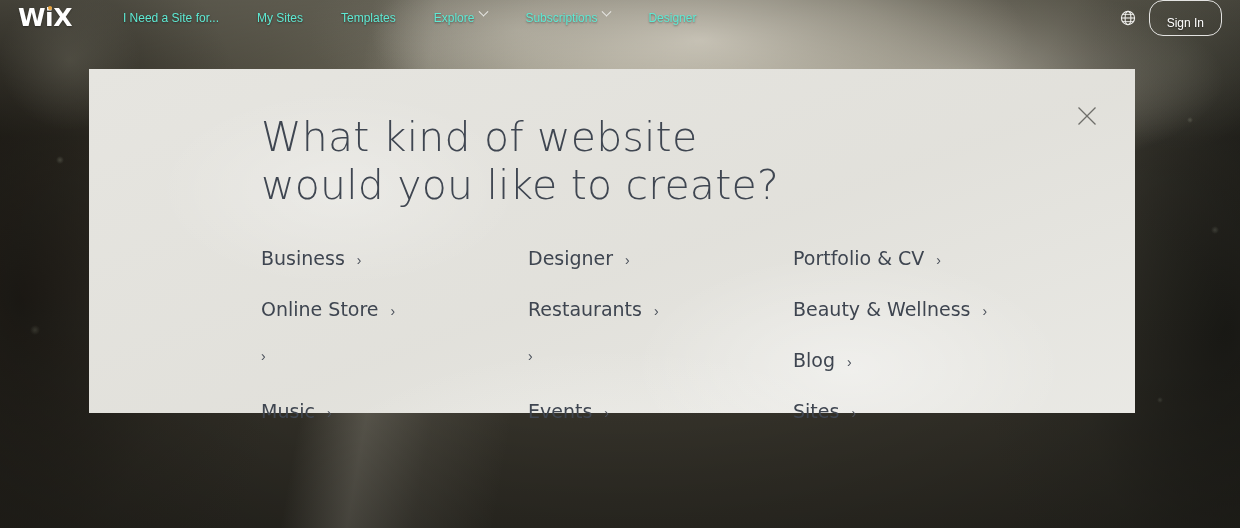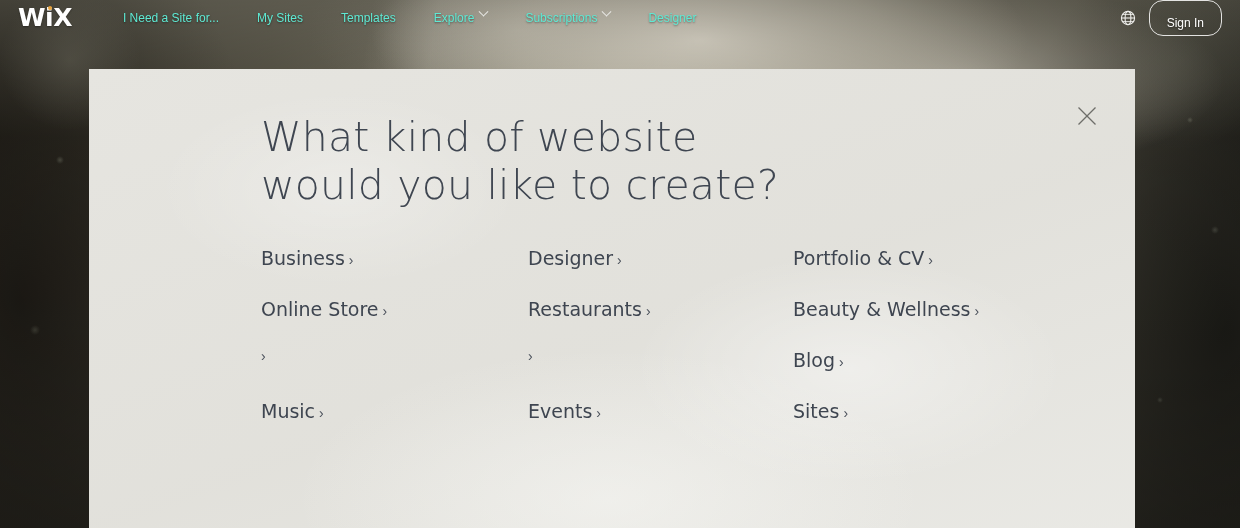--- a/index.html
+++ b/index.html
@@ -114,21 +114,21 @@
     background: transparent;
     cursor: pointer;
     text-shadow: 0 1px 2px rgba(0,0,0,0.4);
     font-family: "Liberation Sans", sans-serif;
   }
 
   
   .panel {
     position: absolute;
     left: 89px; top: 69px;
-    width: 1046px; height: 459px;
+    width: 1046px; height: 344px;
     background: #e3e2dd;
     z-index: 20;
   }
   .panel-grain {
     position: absolute; inset: 0;
     background:
       radial-gradient(ellipse 300px 160px at 760px 300px, rgba(255,255,255,0.40) 0%, rgba(255,255,255,0) 72%),
       radial-gradient(ellipse 260px 140px at 250px 120px, rgba(255,255,255,0.28) 0%, rgba(255,255,255,0) 70%),
       radial-gradient(ellipse 420px 200px at 520px 430px, rgba(248,248,245,0.55) 0%, rgba(255,255,255,0) 75%),
       linear-gradient(160deg, rgba(232,231,226,0.6) 0%, rgba(222,221,214,0.25) 55%, rgba(238,238,234,0.55) 100%);
@@ -159,21 +159,21 @@
     position: absolute;
     left: 172px; top: 178px;
     display: flex;
     width: 820px;
   }
   .col { width: 267px; }
   .col:nth-child(2) { width: 265px; }
   .cat-link {
     display: flex;
     align-items: baseline;
-    gap: 4px;
+    gap: 12px;
     height: 51px;
     color: #3e4550;
     font-size: 19px;
     cursor: pointer;
     white-space: nowrap;
     font-family: "DejaVu Sans", sans-serif;
     font-weight: 400;
   }
   .cat-link .chev {
     font-size: 14px;

